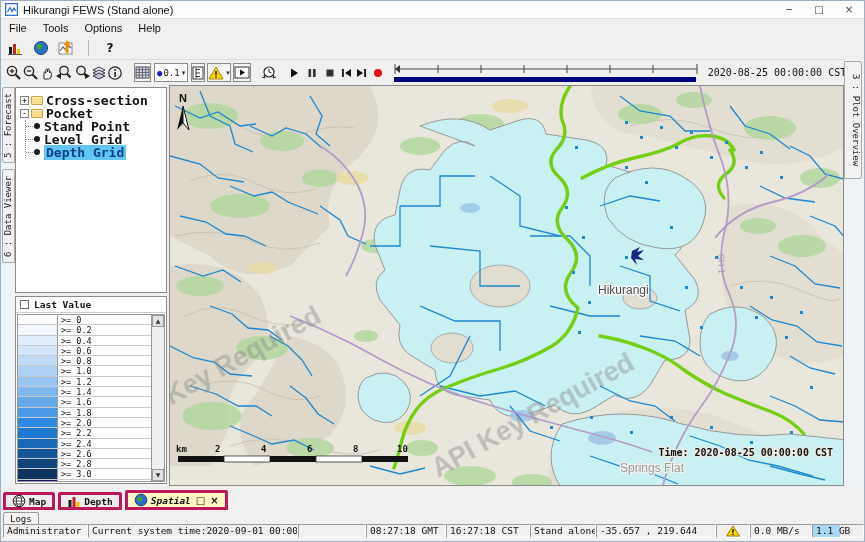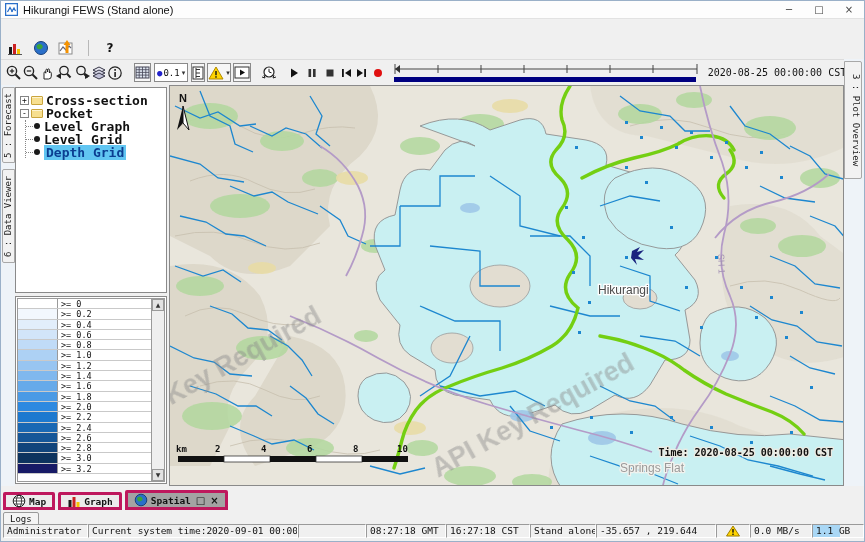--- a/index.html
+++ b/index.html
@@ -62,21 +62,21 @@
   .legend-scroll { width:13px; flex:0 0 auto; background:#efefef; border-left:1px solid #9a9a9a; display:flex; flex-direction:column; justify-content:space-between; align-items:center; }
   .scroll-arrow { width:12px; height:12px; background:#e2e2e2; border:1px solid #9a9a9a; font-size:6px; text-align:center; line-height:10px; color:#333; font-family:"DejaVu Sans",sans-serif; }
 
   
   .map-area { position:absolute; top:84px; left:168px; right:20px; bottom:55px; border:1px solid #8a8a8a; background:#e9e6dc; overflow:hidden; }
   .map-area svg { display:block; }
 
   
   .bottom-tabs { position:absolute; top:488px; left:2px; height:21px; display:flex; align-items:flex-end; gap:3px; }
   .btab { display:flex; align-items:center; gap:3px; border:3px solid #be185d; background:#ececec; height:18px; padding:0 6px; border-radius:2px 2px 0 0; font-weight:bold; }
-  .btab.active { background:#a3a3a3; height:20px; }
+  .btab.active { background:#fef9c3; height:20px;font-style:italic; }
   .btab .tabctl { font-family:"DejaVu Sans",sans-serif; font-weight:bold; font-size:10px; margin-left:2px; }
   .logs-row { position:absolute; top:509px; left:2px; height:18px; display:flex; align-items:center; }
   .logs-btn { border:1px solid #9a9a9a; background:#f4f4f4; height:15px; padding:0 6px; font-size:9px; border-radius:2px; display:flex; align-items:center; }
 
   .statusbar { position:absolute; bottom:3px; left:0; right:0; height:14px; display:flex;justify-content:flex-end; }
   .scell { border:1px solid; border-color:#9a9a9a #ffffff #ffffff #9a9a9a; background:#f0f0f0; height:14px; padding:0 3px; font-size:9.5px; line-height:12px; white-space:nowrap; overflow:hidden; display:flex; align-items:center; }
   .mem-fill { display:block; width:100%; background:linear-gradient(to right,#a9d7f5 0,#a9d7f5 54%,transparent 54%); }
 </style>
 </head>
 <body>
@@ -91,20 +91,26 @@
         </svg>
     </span>
     <span>Hikurangi FEWS  (Stand alone)</span>
     <span class="win-controls">
       <span class="win-btn">─</span>
       <span class="win-btn">□</span>
       <span class="win-btn">×</span>
     </span>
   </div>
 
+  <div class="menubar">
+    <span class="menu-item">File</span>
+    <span class="menu-item">Tools</span>
+    <span class="menu-item">Options</span>
+    <span class="menu-item">Help</span>
+  </div>
 
   <div class="toolbar1">
     <span class="tbtn">
       <svg width="16" height="16">
           <rect x="2" y="7" width="3" height="7" fill="#1a1a1a"></rect>
           <rect x="6" y="4" width="3" height="10" fill="#cc2222"></rect>
           <rect x="10" y="9" width="3" height="5" fill="#f5c400"></rect>
           <line x1="1" y1="14.5" x2="15" y2="14.5" stroke="#555"></line>
         </svg>
     </span>
@@ -291,36 +297,40 @@
       </div>
       <div class="tree-row">
         <span class="expander">-</span>
         <span class="folder"></span>
         <span class="tree-label">Pocket</span>
       </div>
       <div class="tree-children">
         <div class="tree-row">
           <span class="tree-dash"></span>
           <span class="bullet"></span>
-          <span class="tree-label">Level Graph</span>
+          <span class="tree-label">Stand Point</span>
         </div>
         <div class="tree-row">
           <span class="tree-dash"></span>
           <span class="bullet"></span>
           <span class="tree-label">Level Grid</span>
         </div>
         <div class="tree-row">
           <span class="tree-dash"></span>
           <span class="bullet"></span>
           <span class="tree-label selected">Depth Grid</span>
         </div>
       </div>
     </div>
 
     <div class="legend-box">
+      <div class="legend-head">
+        <span class="checkbox"></span>
+        <span>Last Value</span>
+      </div>
       <div class="legend-body">
         <div class="legend-rows">
           <div class="legend-row">
               <span class="legend-swatch" style="background: rgb(255, 255, 255);"></span>
               <span class="legend-label">&gt;= 0</span>
             </div>
           <div class="legend-row">
               <span class="legend-swatch" style="background: rgb(242, 247, 253);"></span>
               <span class="legend-label">&gt;= 0.2</span>
             </div>
@@ -614,21 +624,21 @@
           <line x1="2" y1="10" x2="12" y2="10" stroke="#222" stroke-width="0.8"></line>
         </svg>
       <span>Map</span>
     </span>
     <span class="btab">
       <svg width="14" height="13">
           <rect x="1.5" y="5" width="3" height="7" fill="#1a1a1a"></rect>
           <rect x="5.5" y="2" width="3" height="10" fill="#cc2222"></rect>
           <rect x="9.5" y="7" width="3" height="5" fill="#f5c400"></rect>
         </svg>
-      <span>Graph</span>
+      <span>Depth</span>
     </span>
     <span class="btab active">
       <svg width="14" height="14">
           <circle cx="7" cy="7" r="5.8" fill="#2a6fc9"></circle>
           <path d="M3.5,4.5 q2.6,-1.8 4.4,0 t-0.8,3.6 q-2.6,0.9 -3.6,-0.9 t0,-2.7 z" fill="#3aa33a"></path>
           <circle cx="7" cy="7" r="5.8" fill="none" stroke="#18417a"></circle>
         </svg>
       <span>Spatial</span>
       <span class="tabctl">□</span>
       <span class="tabctl">×</span>

